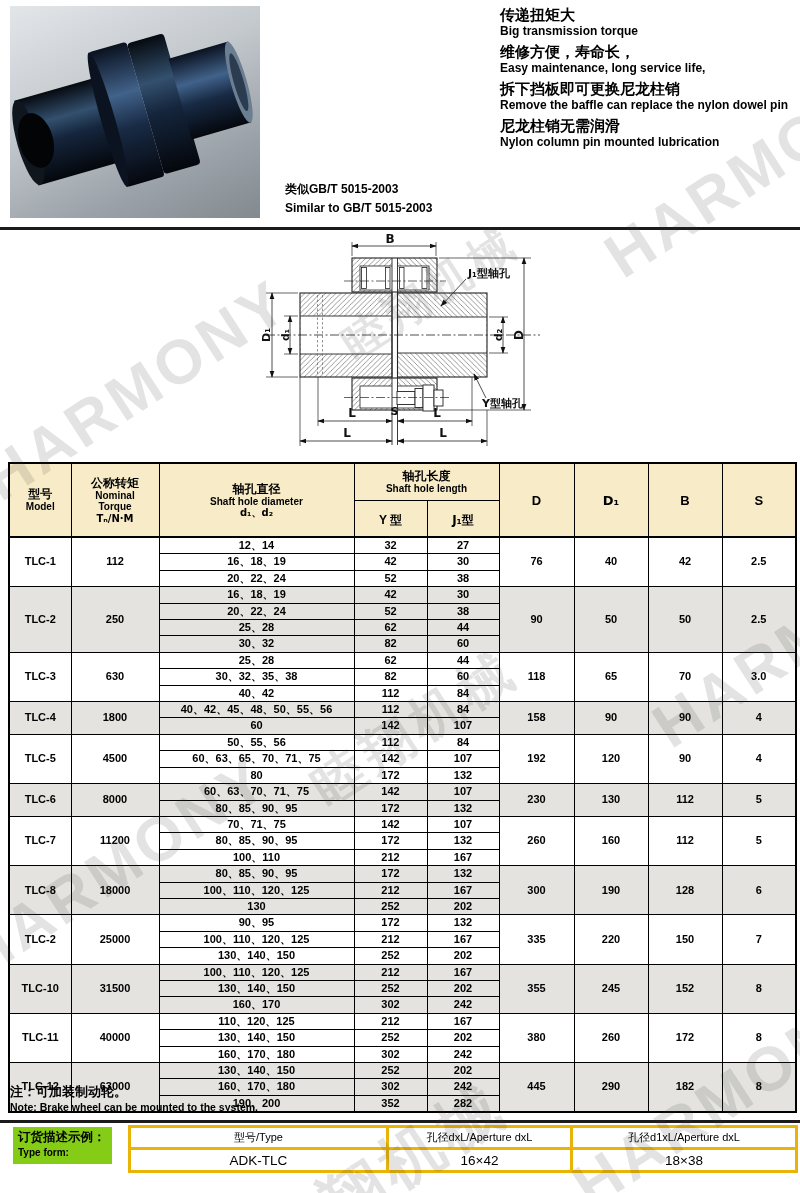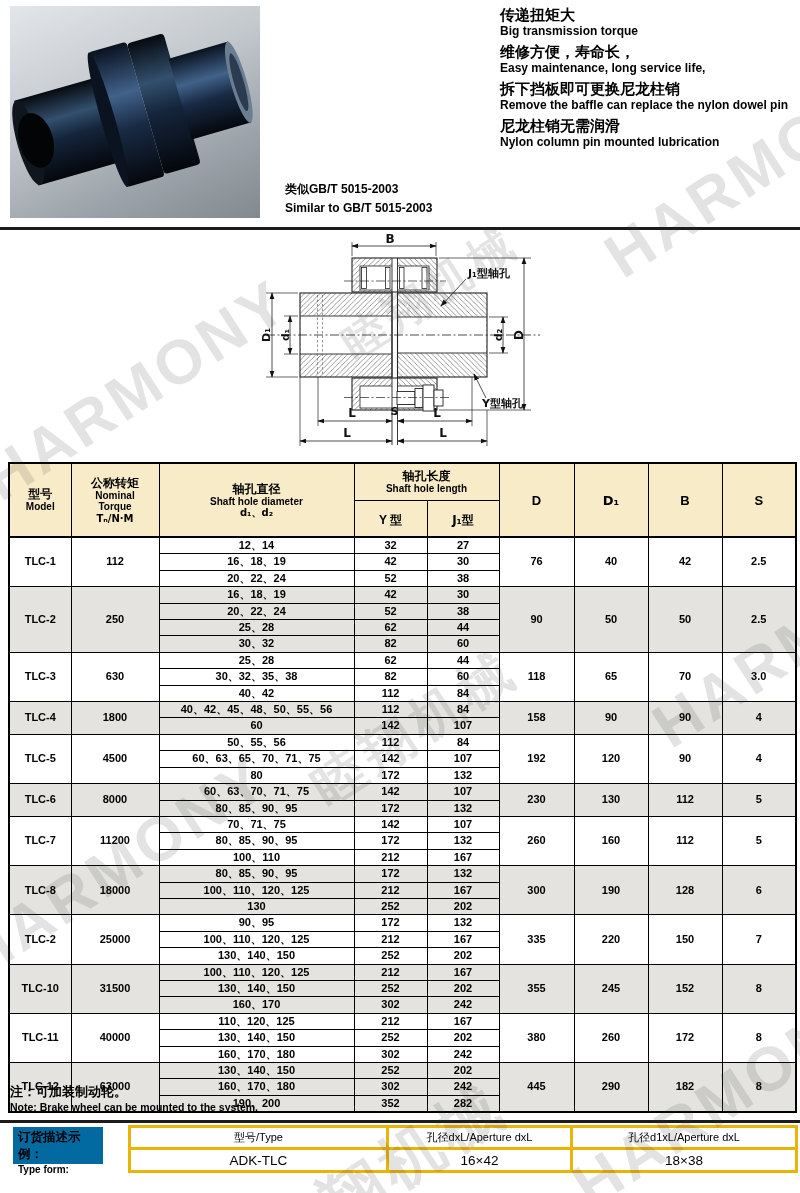--- a/index.html
+++ b/index.html
@@ -39,21 +39,21 @@
   table.spec thead{border-bottom:2px solid #000;}
   table.spec tbody td{font-size:11px;height:15.4px;line-height:15.4px;}
   table.spec tbody tr.alt td{background:#e4e3e0;}
   table.spec tbody tr.gend td{border-bottom:1.6px solid #000;}
   td.c-model,td.c-torque,td.c-big{border-bottom:1.6px solid #000;}
 
   
   .note{position:absolute;left:10px;top:1083px;}
   .note-cn{font-size:13px;font-weight:700;line-height:17px;}
   .note-en{font-size:10.5px;font-weight:700;line-height:14px;}
-  .order-label{position:absolute;left:13px;top:1127px;width:90px;height:37px;background:#0369a1;
+  .order-label{position:absolute;left:13px;top:1127px;width:99px;height:37px;background:#84cc16;
                padding:2px 0 0 5px;box-sizing:border-box;}
   .ol-cn{font-size:12.5px;font-weight:700;line-height:17px;}
   .ol-en{font-size:10px;font-weight:700;line-height:13px;}
   table.order{position:absolute;left:128px;top:1125px;width:667px;height:40px;
               border-collapse:collapse;table-layout:fixed;border:1.6px solid #000;}
   table.order td{border:3px solid #eab308;text-align:center;padding:0;font-weight:400;margin-left:48px;}
   table.order tr.oh td{font-size:11px;height:19px;}
   table.order tr.od td{font-size:13.5px;height:20px;}
 
   

